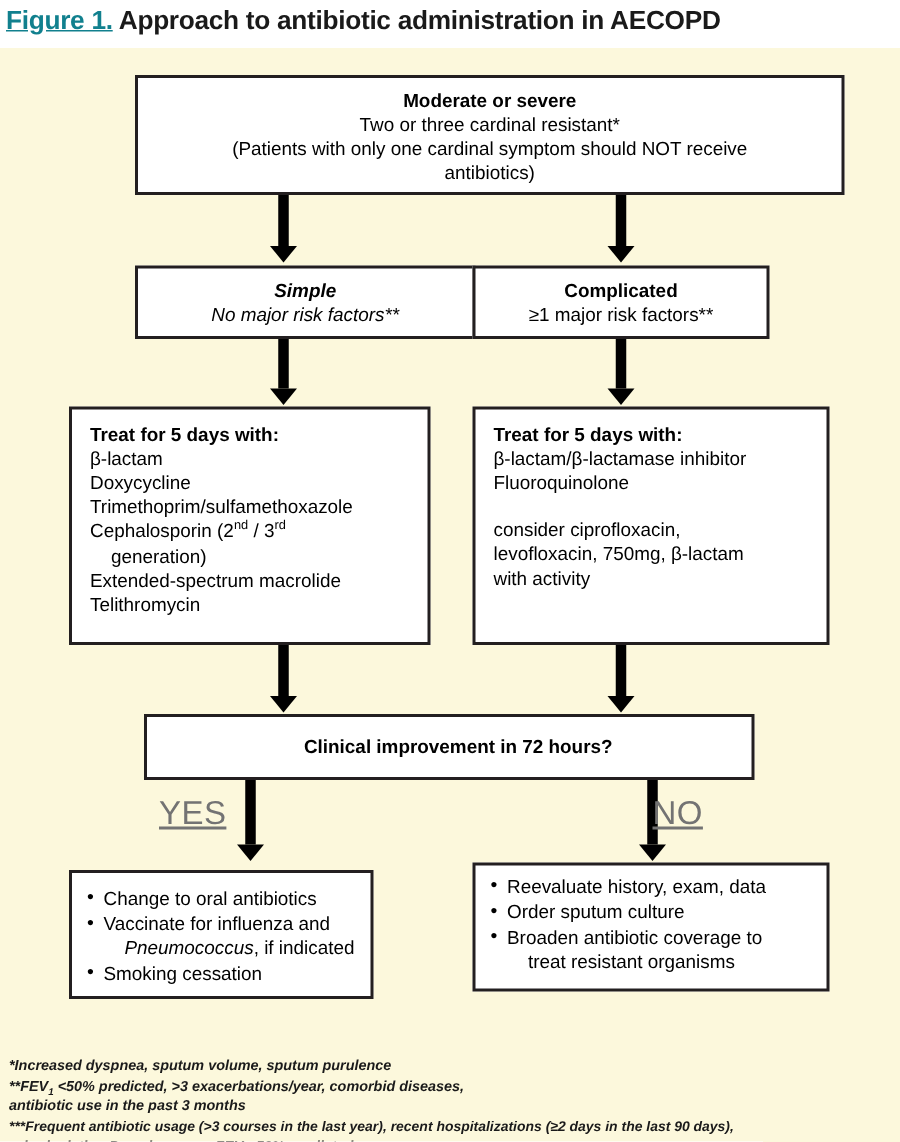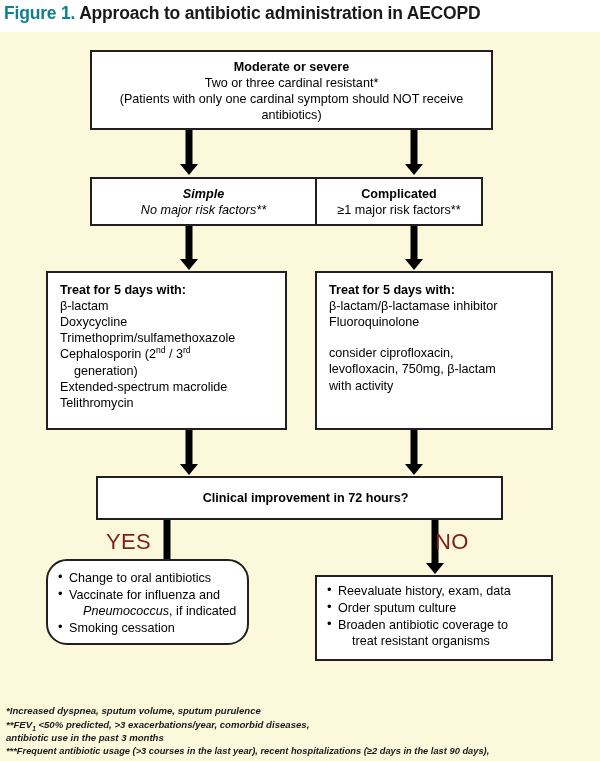--- a/index.html
+++ b/index.html
@@ -23,20 +23,21 @@
     width: 592px;
     height: 28px;
     font-size: 17.5px;
     font-weight: bold;
     color: #1a1a1a;
     letter-spacing: -0.2px;
     white-space: nowrap;
   }
   #figure-title .fig-num {
     color: #11808e;
+    text-decoration: underline;
   }
 
   
   #flow-canvas {
     position: absolute;
     left: 0;
     top: 32px;
     width: 600px;
     height: 729px;
     background: #fcf8dc;
@@ -54,34 +55,34 @@
   }
   .node .hdr {
     font-weight: bold;
   }
   .center { text-align: center; }
   .ital { }
   sup { font-size: 0.68em; vertical-align: super; line-height: 0; }
   sub { font-size: 0.68em; vertical-align: sub; line-height: 0; }
 
   
-  #node-moderate   { left: 90px;  top: 18px;  width: 403px; height: 80px;
+  #node-moderate   { left: 90px;  top: 18px;  width: 473px; height: 80px;
                      padding: 7px 10px 0 10px; }
   #node-simple     { left: 90px;  top: 145px; width: 227px; height: 49px;
                      padding: 7px 6px 0 6px; font-style: italic; }
-  #node-complicated{ left: 315px; top: 145px; width: 168px; height: 49px;
+  #node-complicated{ left: 315px; top: 145px; width: 198px; height: 49px;
                      padding: 7px 6px 0 6px; }
   #node-treat-simple { left: 46px;  top: 239px; width: 241px; height: 159px;
                      padding: 9px 0 0 12px; }
   #node-treat-complicated { left: 315px; top: 239px; width: 238px; height: 159px;
                      padding: 9px 0 0 12px; }
   #node-improvement { left: 96px; top: 444px; width: 407px; height: 44px;
                      padding: 12px 6px 0 18px; }
-  #node-yes-actions { left: 46px;  top: 527px; width: 203px; height: 86px;
-                     padding: 9px 0 0 10px; border-radius: 21px; }
+  #node-yes-actions { left: 46px;  top: 548px; width: 203px; height: 86px;
+                     padding: 9px 0 0 10px; }
   #node-no-actions  { left: 315px; top: 543px; width: 238px; height: 86px;
                      padding: 6px 0 0 10px; }
 
   .bullets { list-style: none; margin: 0; padding: 0; }
   .bullets li {
     position: relative;
     padding-left: 11px;
     margin-bottom: 1px;
   }
   .bullets li::before {
@@ -114,23 +115,24 @@
     height: 0;
     border-left: 9px solid transparent;
     border-right: 9px solid transparent;
     border-top: 11px solid #000000;
   }
 
   
   .branch-label {
     position: absolute;
     font-size: 22px;
-    color: #7f1d1d;
+    color: #737373;
     font-weight: normal;
     letter-spacing: 0.3px;
+    text-decoration: underline;
   }
   #label-yes { left: 106px; top: 497px; }
   #label-no  { left: 435px; top: 497px; }
 
   
   #footnotes {
     position: absolute;
     left: 6px;
     top: 672px;
     width: 588px;

